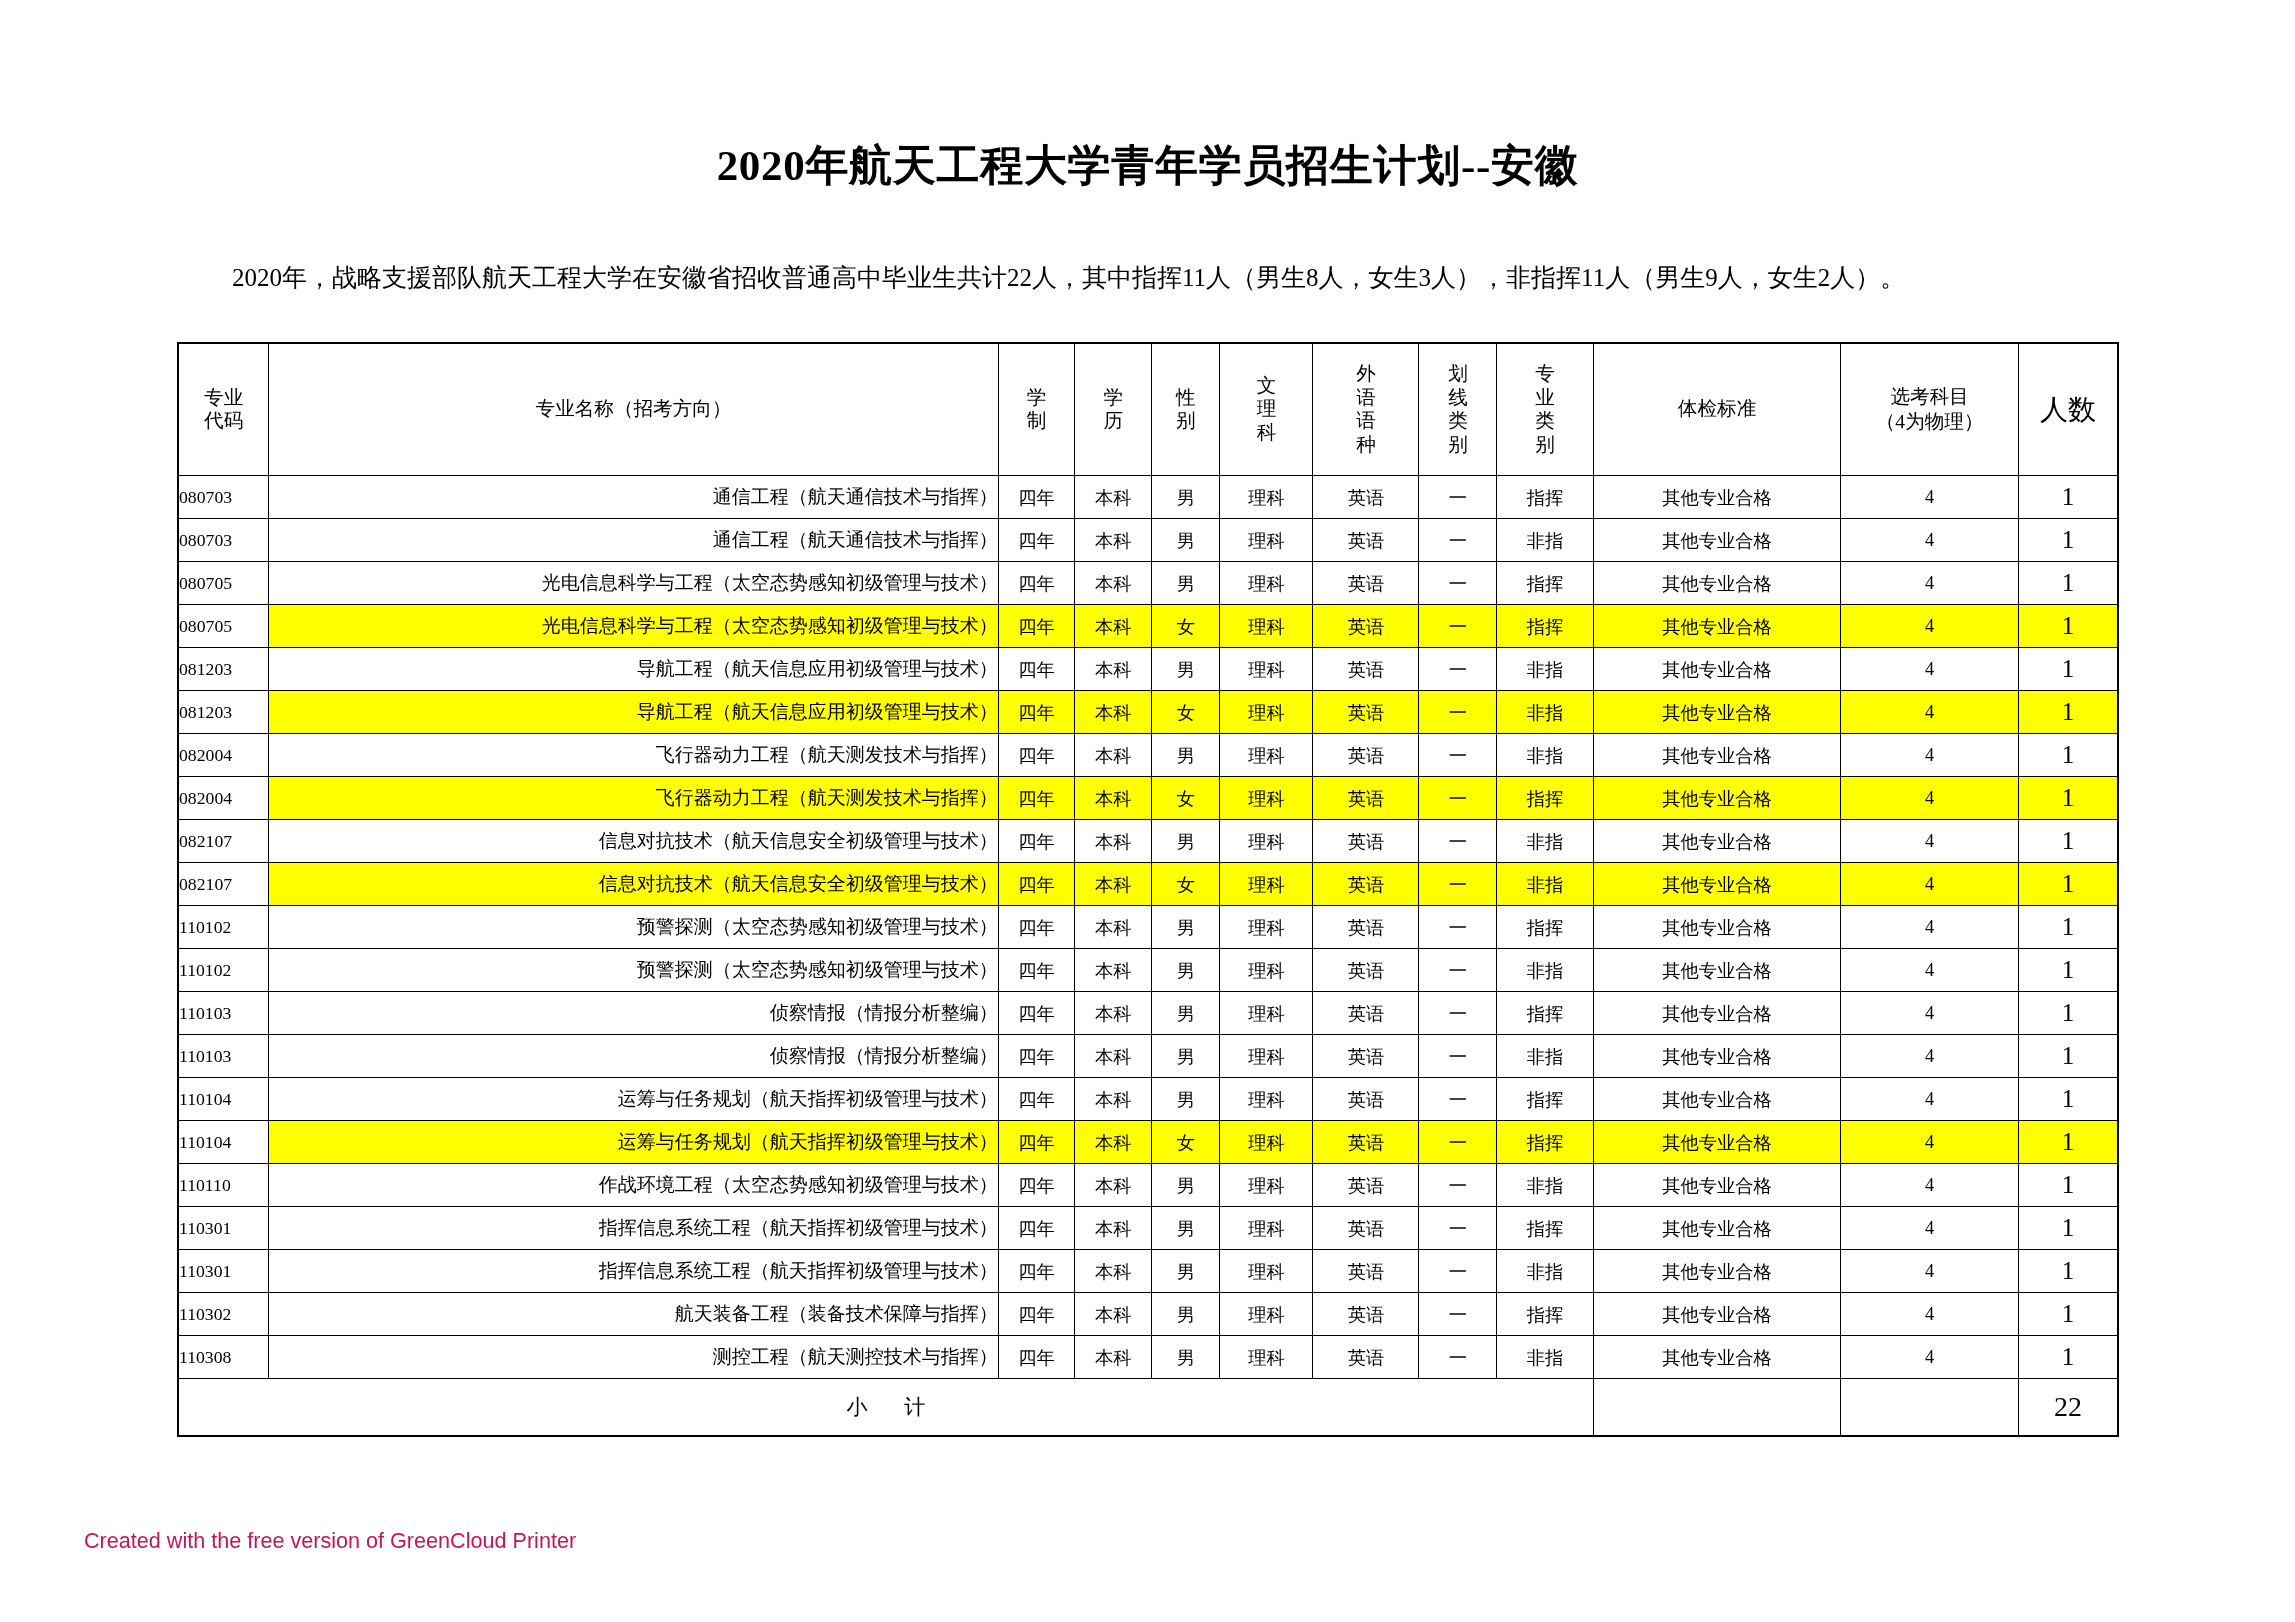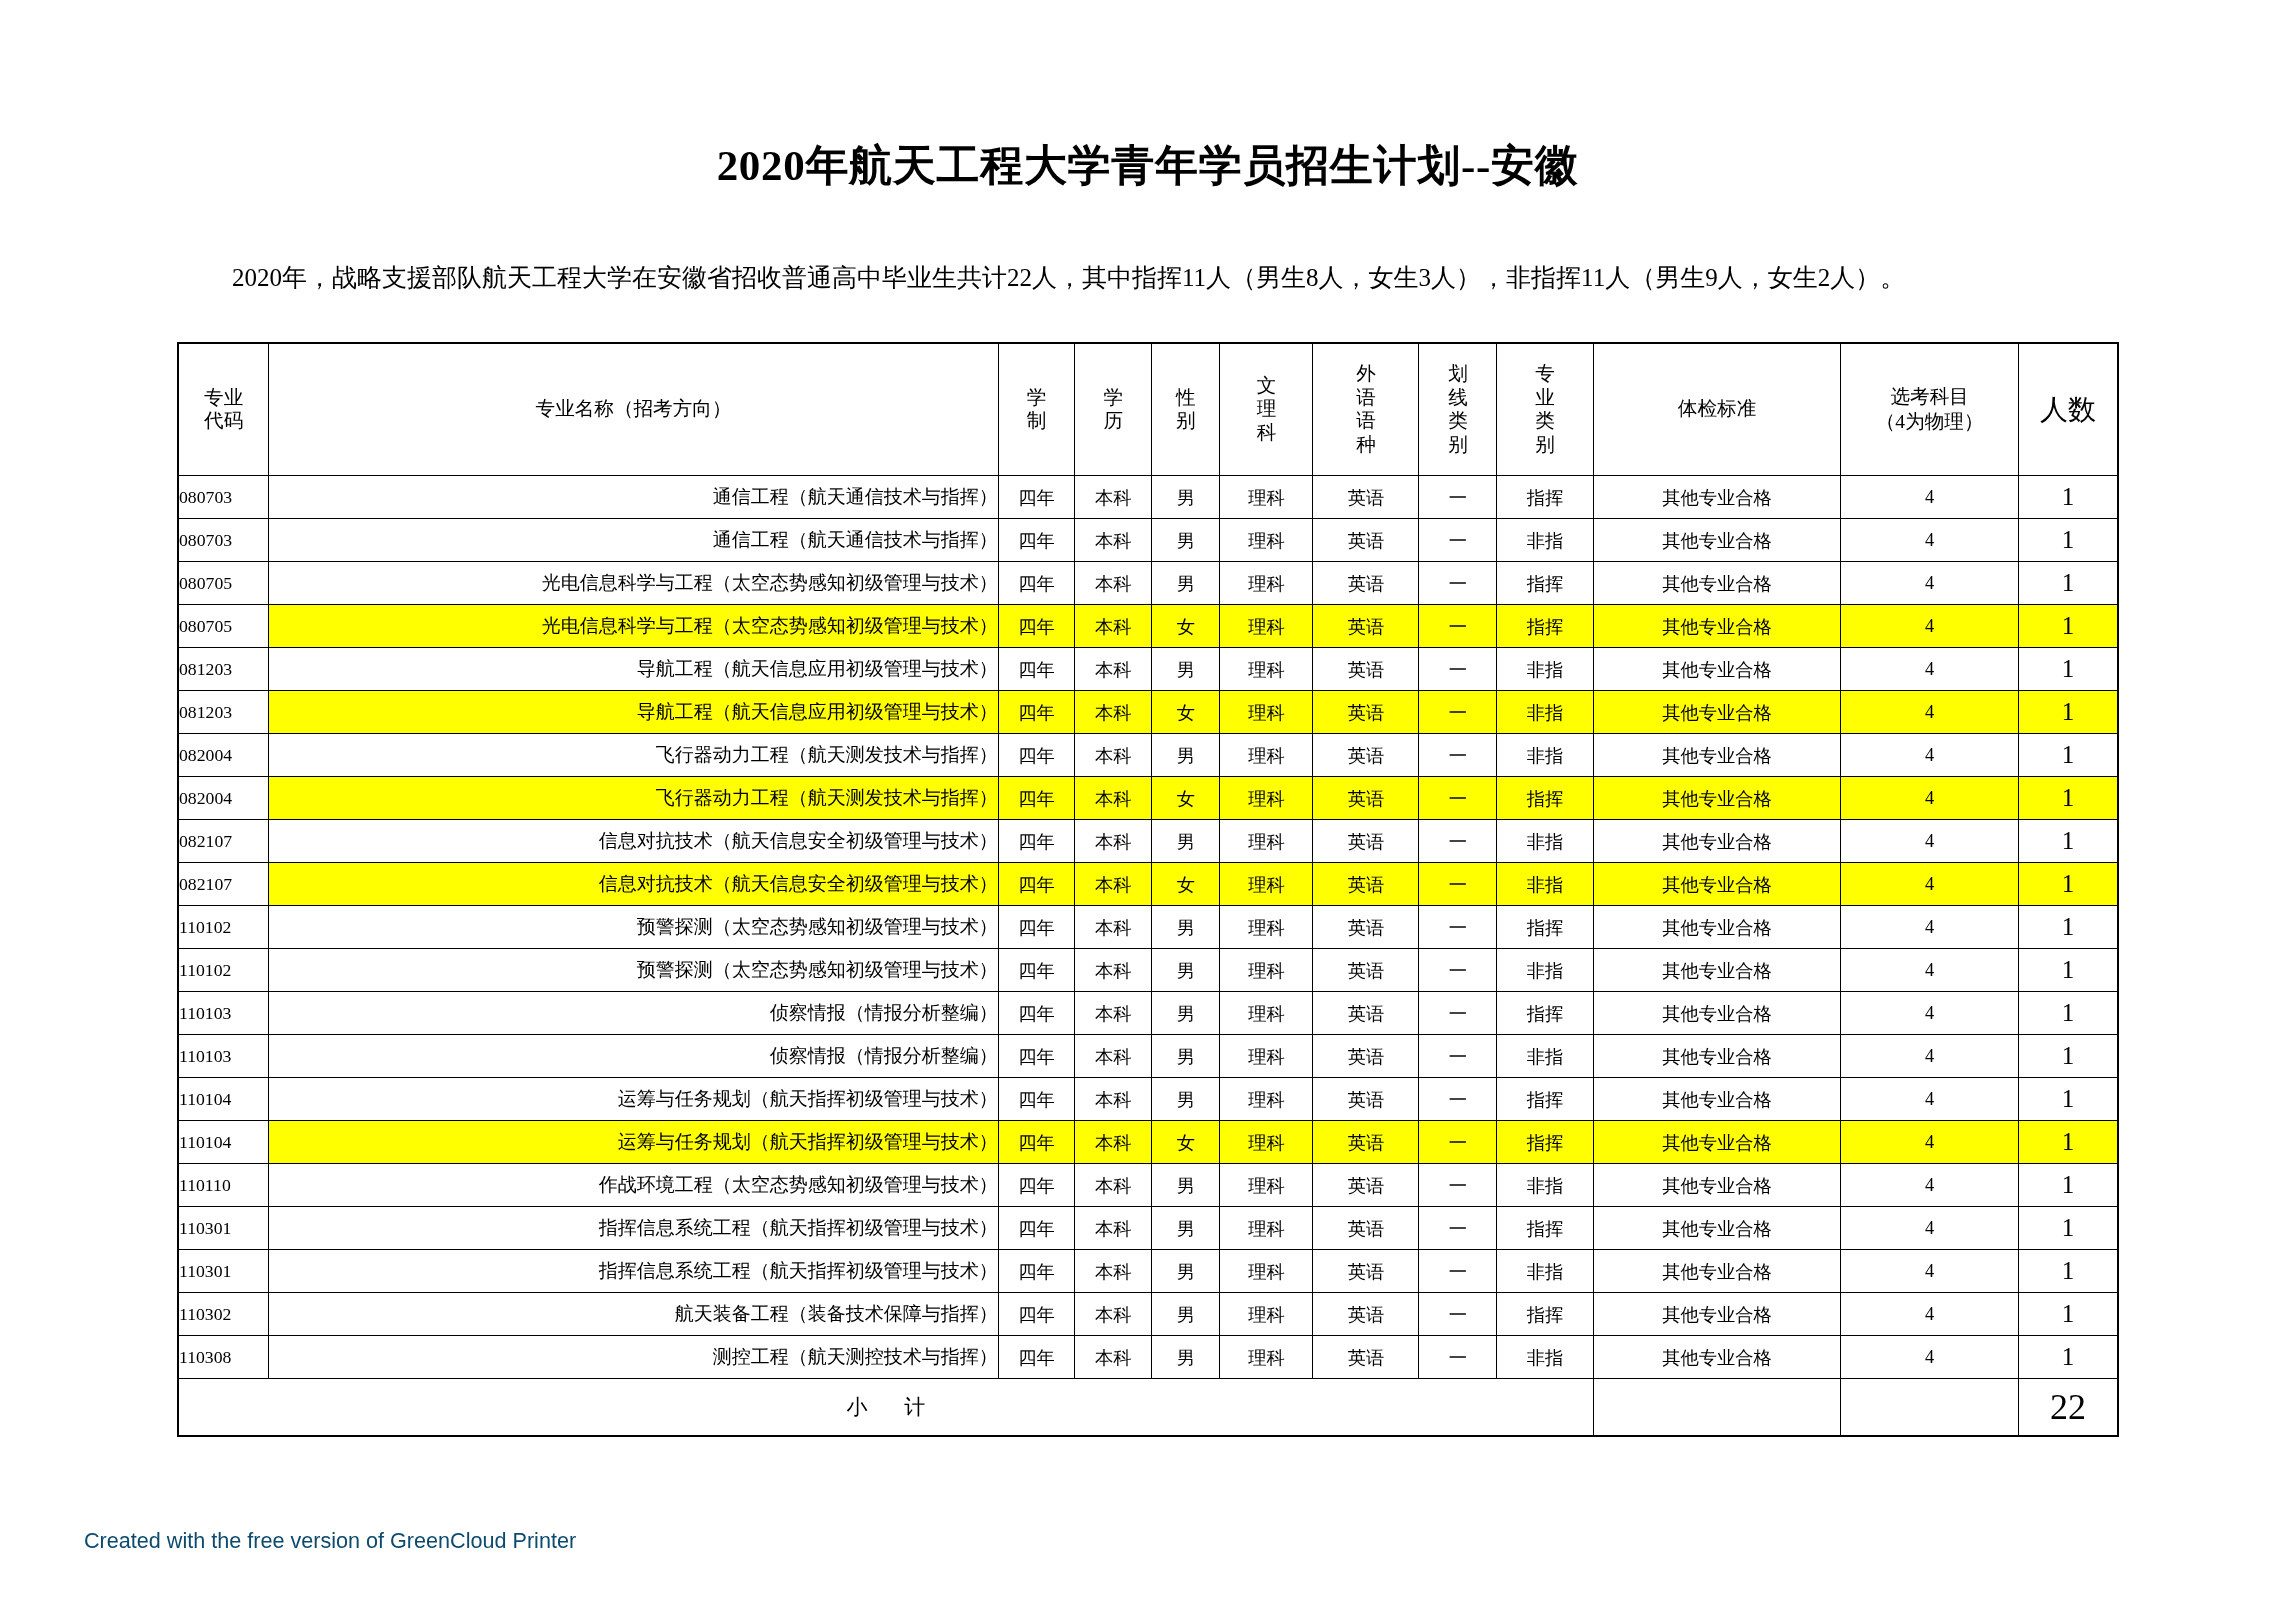--- a/index.html
+++ b/index.html
@@ -129,31 +129,31 @@
     height: 56px;
     margin-left: 43px;
   }
   td.subtotal-label {
     text-align: center;
     font-size: 21px;
     letter-spacing: 15.7px;
     text-indent: 15.7px;
   }
   td.subtotal-num {
-    font-size: 36px;
+    font-size: 28px;
     text-align: center;
   }
 
   .footer-note {
     position: absolute;
     left: 84px;
     top: 1528px;
     font-size: 21.6px;
     font-family: "Liberation Sans", "DejaVu Sans", sans-serif;
-    color: #0c4a6e;
+    color: #be185d;
   }
 
   
   col.c-code   { width: 84px; }
   col.c-name   { width: 674px; }
   col.c-len    { width: 71px; }
   col.c-deg    { width: 71px; }
   col.c-sex    { width: 63px; }
   col.c-arts   { width: 86px; }
   col.c-lang   { width: 98px; }

